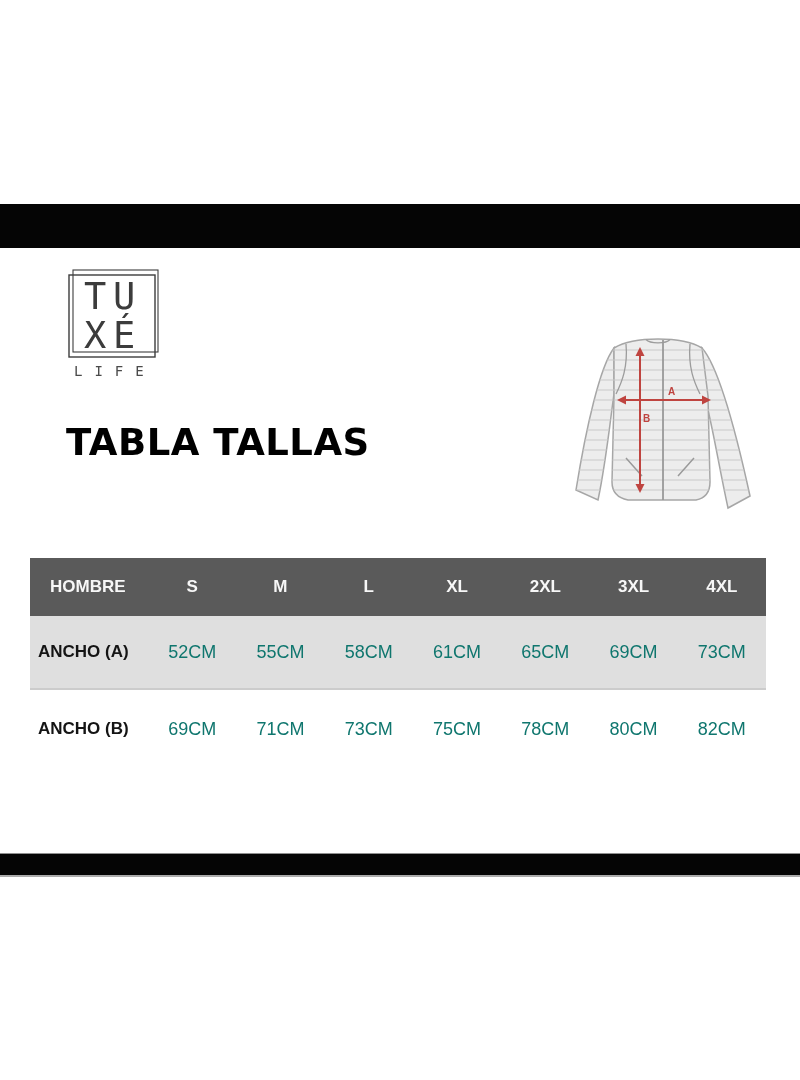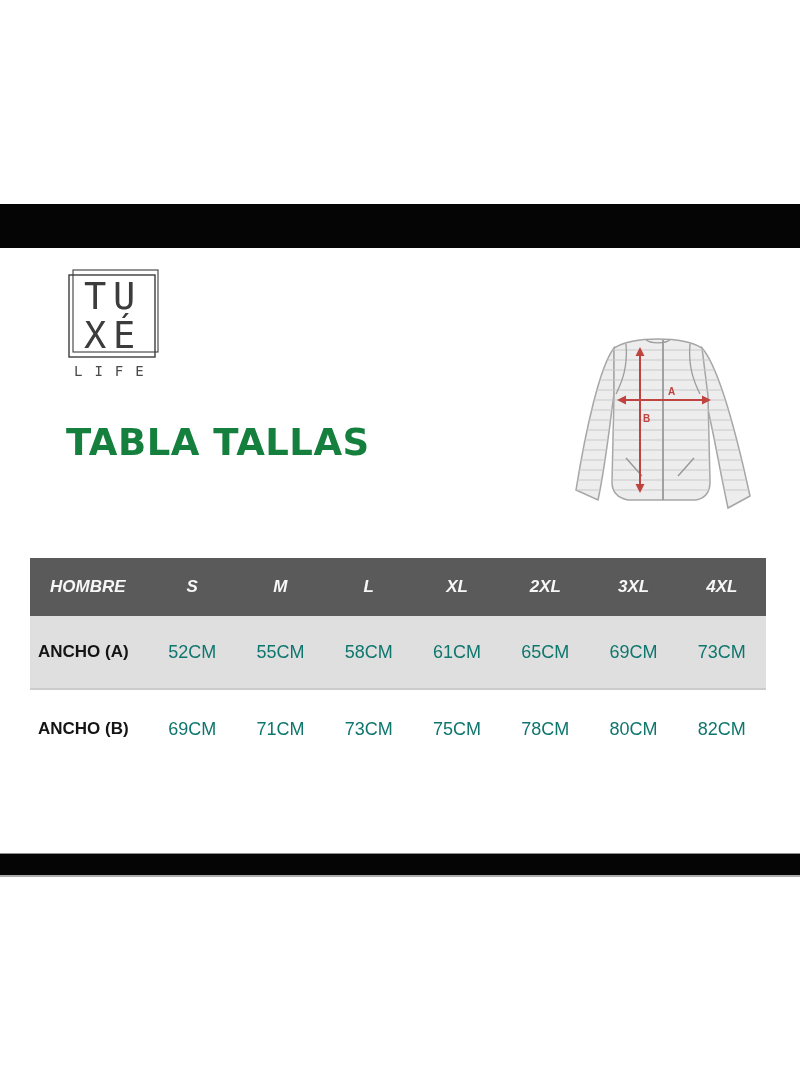--- a/index.html
+++ b/index.html
@@ -11,31 +11,31 @@
     position:absolute; left:0; width:800px; background:#050505;
   }
   .bar-top { top:204px; height:44px; }
   .bar-bottom { top:853px; height:21px; border-bottom:2px solid #ababab; border-top:1px solid #8f8f8f; }
 
   .logo-svg { position:absolute; left:60px; top:262px; width:110px; height:125px; }
   .logo-letter { font-family:"DejaVu Sans Mono", monospace; font-size:37px; fill:#3c3c3c; }
   .logo-sub { font-family:"DejaVu Sans Mono", monospace; font-size:14px; letter-spacing:12px; fill:#4a4a4a; }
 
   .page-title {
-    position:absolute; left:66px; top:419px; color:#15803d;
+    position:absolute; left:66px; top:419px; color:#000000;
     font-family:"DejaVu Sans", sans-serif; font-weight:bold;
     font-size:37px; line-height:47px; letter-spacing:0.5px; white-space:nowrap;text-align:center;
   }
 
   .jacket-svg { position:absolute; left:568px; top:332px; width:200px; height:185px; }
   .measure-label { font-family:"Liberation Sans", sans-serif; font-size:10px; font-weight:bold; fill:#bf4440; }
 
   .size-table { position:absolute; left:30px; top:558px; width:736px; }
   .grid-row { display:grid; grid-template-columns:118px repeat(7, 1fr); align-items:center; }
-  .thead { height:58px; background:#5a5a5a;font-style:italic; }
+  .thead { height:58px; background:#5a5a5a; }
   .thead .cell { color:#f7f7f7; font-weight:bold; font-size:17px; text-align:center; }
   .thead .cell.corner { text-align:left; padding-left:20px; }
   .trow-gray { height:72px; background:#dfdfdf; border-bottom:2px solid #cccccc; }
   .trow-white { height:78px; background:#ffffff; }
   .rlabel { font-weight:bold; font-size:17px; color:#141414; padding-left:8px; white-space:nowrap; }
   .val { text-align:center; font-size:18px; color:#0f766e; }
 </style>
 </head>
 <body>
 

